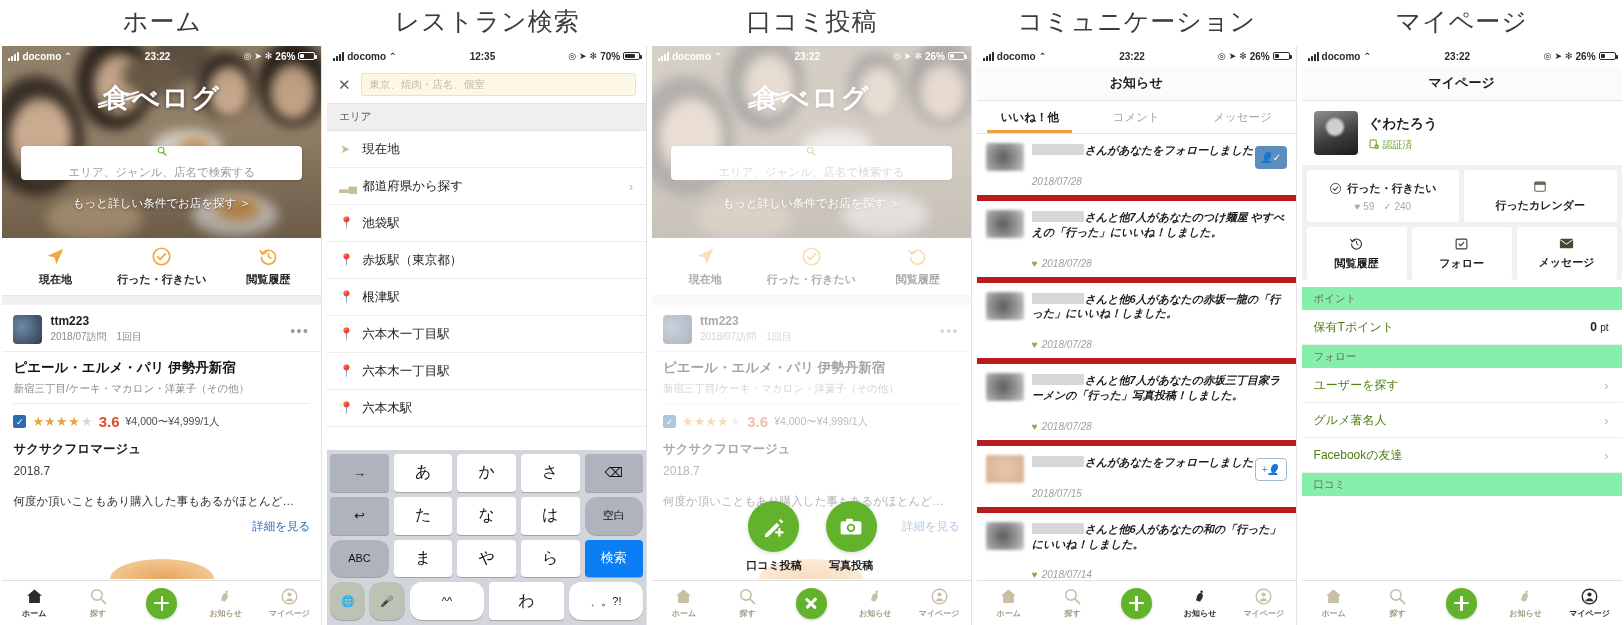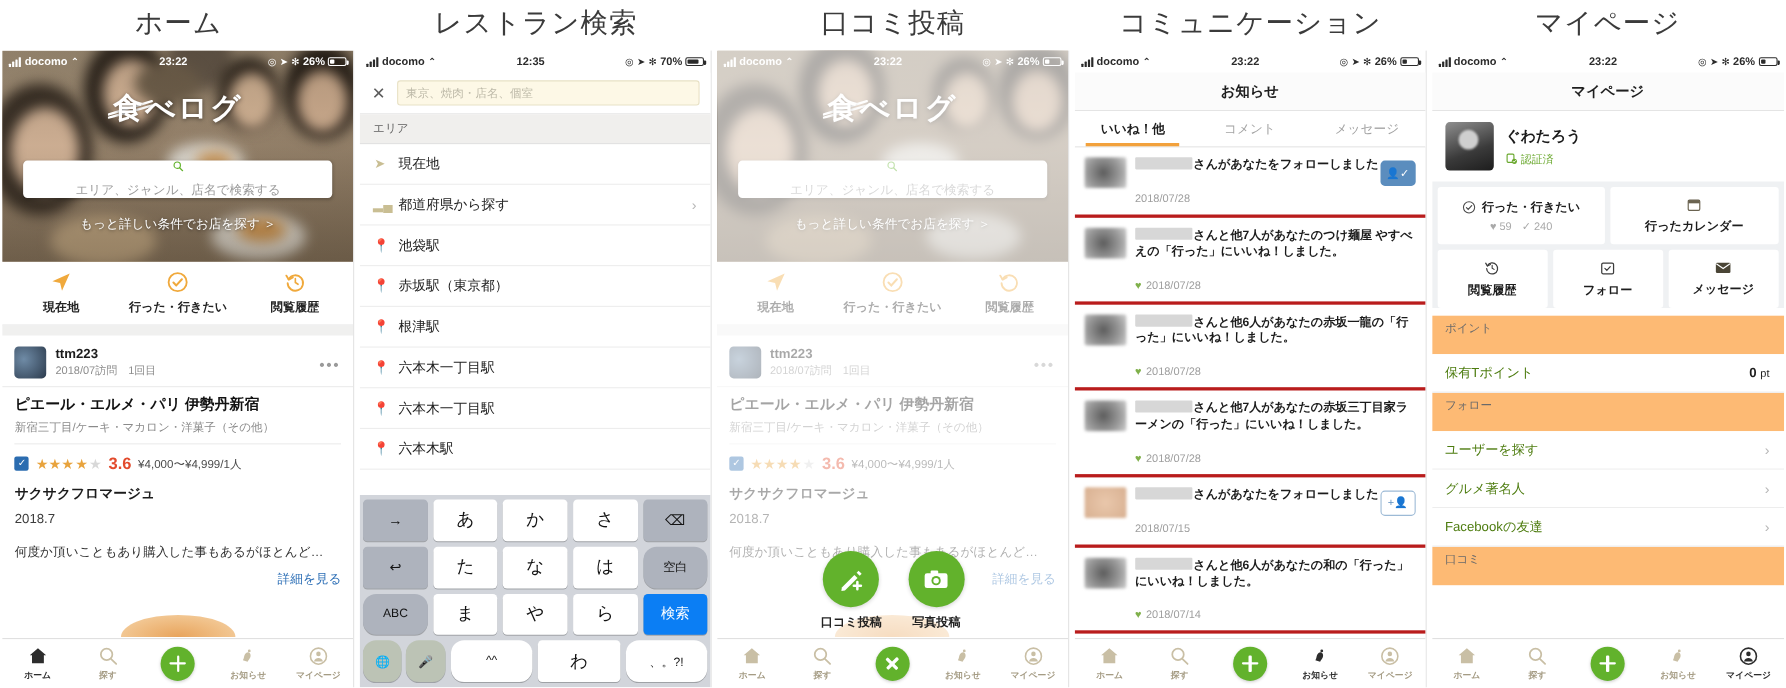--- a/index.html
+++ b/index.html
@@ -139,21 +139,21 @@
   .post-circ { width: 51px; height: 51px; border-radius: 50%; background: #62b22c; display: flex; align-items: center; justify-content: center; color: #fff; box-shadow: 0 1px 4px rgba(0,0,0,.18); }
   .post-lbl { font-size: 11px; font-weight: 700; color: #222; }
 
   
   .navbar { height: 35px; display: flex; align-items: center; justify-content: center; background: #fbfbfb; border-bottom: 1px solid #e4e4e4; }
   .navbar .title { font-size: 13px; font-weight: 700; color: #1e1e1e; }
   .tabs3 { display: flex; height: 33px; background: #fff; border-bottom: 1px solid #e4e4e4; }
   .t3 { flex: 1; display: flex; align-items: center; justify-content: center; font-size: 11.5px; color: #a3a3a3; position: relative; }
   .t3.sel { color: #1d1d1d; font-weight: 700; }
   .t3.sel::after { content: ""; position: absolute; left: 10%; right: 10%; bottom: 0; height: 3px; background: #f2a13c; }
-  .nrow { display: flex; gap: 8px; padding: 9px 9px 8px; border-bottom: 3px solid #b91c1c; position: relative; }
+  .nrow { display: flex; gap: 8px; padding: 9px 9px 8px; border-bottom: 6px solid #b91c1c; position: relative; font-style: italic; }
   .nava { width: 38px; height: 28px; flex: 0 0 38px; border-radius: 2px; background: radial-gradient(circle at 45% 50%, #5d5d5d 0%, #9b9b9b 60%, #cfcfcf 100%); filter: blur(1.4px); }
   .nava.skin { background: radial-gradient(circle at 50% 50%, #e9c7ab, #d8b091); }
   .nbody { flex: 1; min-width: 0; }
   .nredact { display: inline-block; width: 52px; height: 11px; background: #d7d7d7; border-radius: 1px; vertical-align: -1px; margin-right: 1px; }
   .ntext { font-size: 11px; font-weight: 700; color: #1b1b1b; line-height: 1.35; }
   .ndate { font-size: 10px; color: #9e9e9e; margin-top: 18px; display: flex; align-items: center; gap: 4px; }
   .nfollow { position: absolute; right: 9px; top: 12px; width: 32px; height: 23px; border-radius: 4px; background: #5b8dbe; color: #fff; display: flex; align-items: center; justify-content: center; font-size: 10px; }
   .nfollow.outline { background: #fff; border: 1px solid #9dbad6; color: #5b8dbe; }
 
   
@@ -161,21 +161,21 @@
   .prof-ava { width: 44px; height: 44px; border-radius: 4px; background: linear-gradient(160deg,#8f8f8f,#3a3a3a 60%,#1d1d1d); flex: 0 0 44px; position: relative; overflow: hidden; }
   .prof-ava::after { content:""; position:absolute; left:12px; top:7px; width:18px; height:18px; border-radius:50%; background:#cfcfcf; filter: blur(1px); }
   .prof-name { font-size: 13.5px; font-weight: 700; color: #1a1a1a; }
   .prof-verif { font-size: 10px; color: #6aa82e; margin-top: 5px; display: flex; align-items: center; gap: 3px; }
   .mp-body { background: #eff1f3; padding: 5px 5px 0; flex: 1; }
   .grid2 { display: flex; gap: 5px; margin-bottom: 5px; }
   .cardbtn { flex: 1; background: #fff; border-radius: 3px; display: flex; flex-direction: column; align-items: center; justify-content: center; padding: 9px 2px; gap: 5px; }
   .cardbtn .cl { font-size: 11px; font-weight: 700; color: #1d1d1d; display: flex; align-items: center; gap: 5px; }
   .cardbtn .cs { font-size: 10px; color: #a9a9a9; display: flex; gap: 9px; }
   .grid3 { display: flex; gap: 5px; margin-bottom: 7px; }
-  .lsec { background: #fdba74; padding: 5px 12px 16px; font-size: 10.5px; color: #6a6a6a; }
+  .lsec { background: #86efac; padding: 5px 12px 4px; font-size: 10.5px; color: #6a6a6a; }
   .lrow2 { height: 35px; background: #fff; display: flex; align-items: center; padding: 0 12px; border-bottom: 1px solid #ececec; position: relative; }
   .lrow2 .lt { font-size: 12px; color: #4d7c0f; }
   .lrow2 .rv { position: absolute; right: 13px; font-size: 12px; font-weight: 700; color: #1d1d1d; }
   .lrow2 .rv small { font-weight: 400; font-size: 10px; }
 </style>
 </head>
 <body>
 
 <div class="board">
 
@@ -667,21 +667,21 @@
           <div class="ndate">
               <span style="color:#7fb04a">♥</span>
               <span>2018/07/28</span>
             </div>
         </div>
       </div>
 
       <div class="nrow">
         <div class="nava"></div>
         <div class="nbody">
-          <div class="ntext"><span class="nredact"></span><span>さんと他7人があなたの赤坂三丁目家ラーメンの「行った」にいいね！しました。</span></div>
+          <div class="ntext"><span class="nredact"></span><span>さんと他7人があなたの赤坂三丁目家ラーメンの「行った」写真投稿！しました。</span></div>
           <div class="ndate">
               <span style="color:#7fb04a">♥</span>
               <span>2018/07/28</span>
             </div>
         </div>
       </div>
 
       <div class="nrow">
         <div class="nava skin"></div>
         <div class="nbody">

